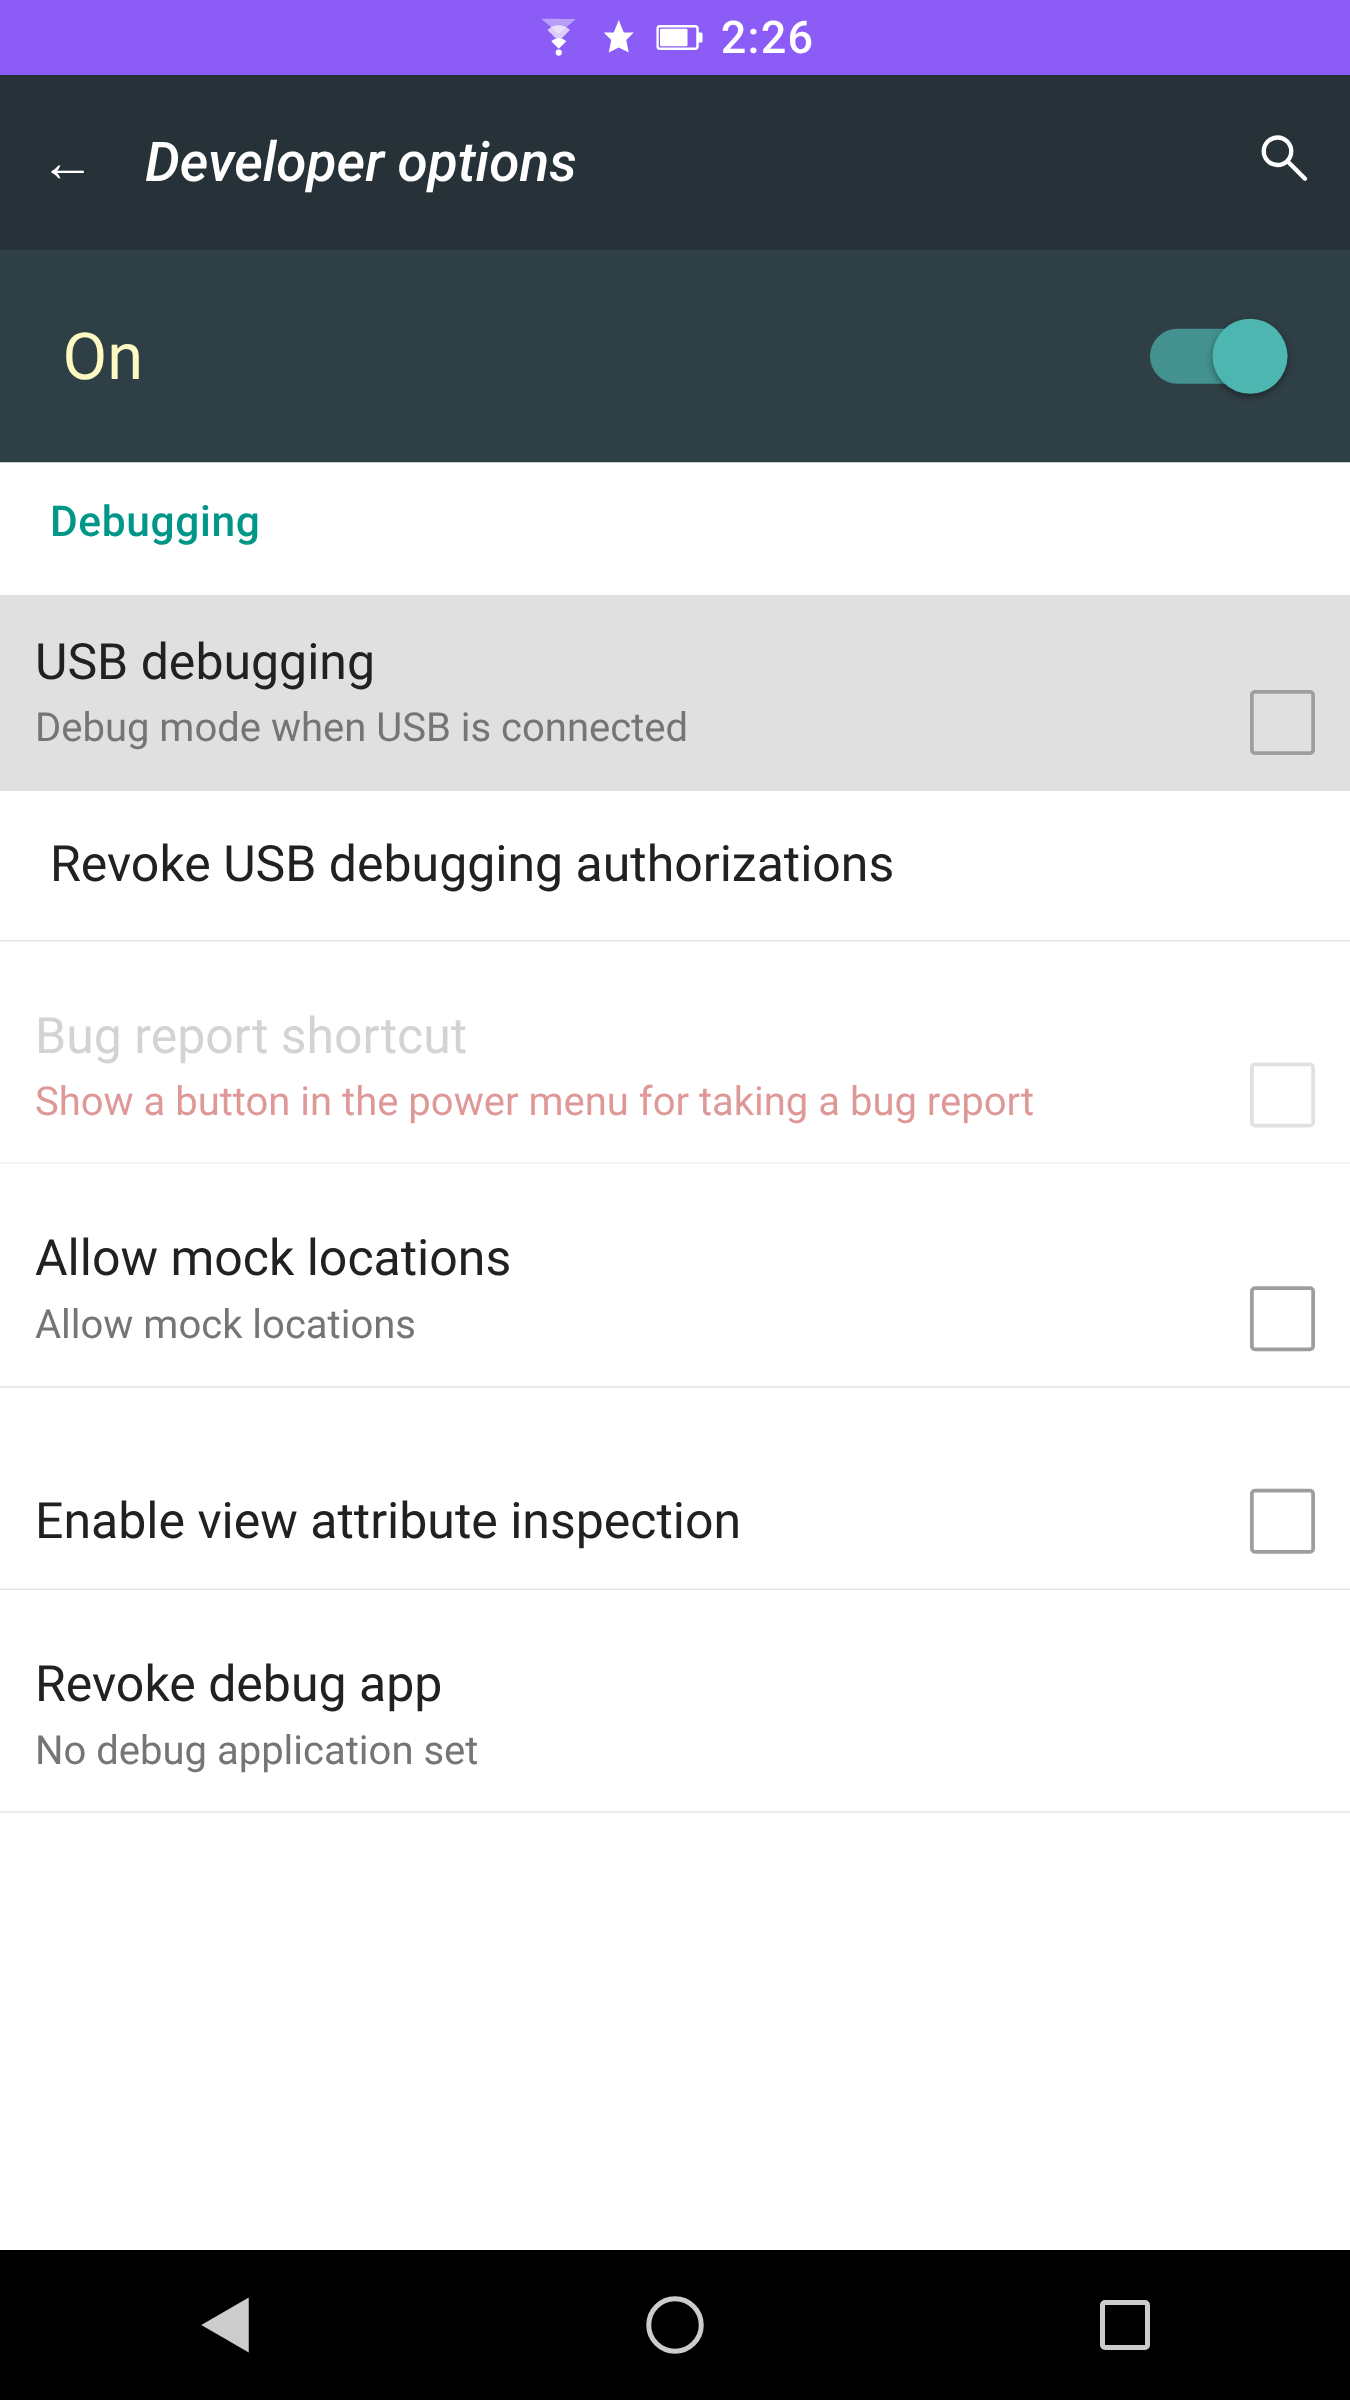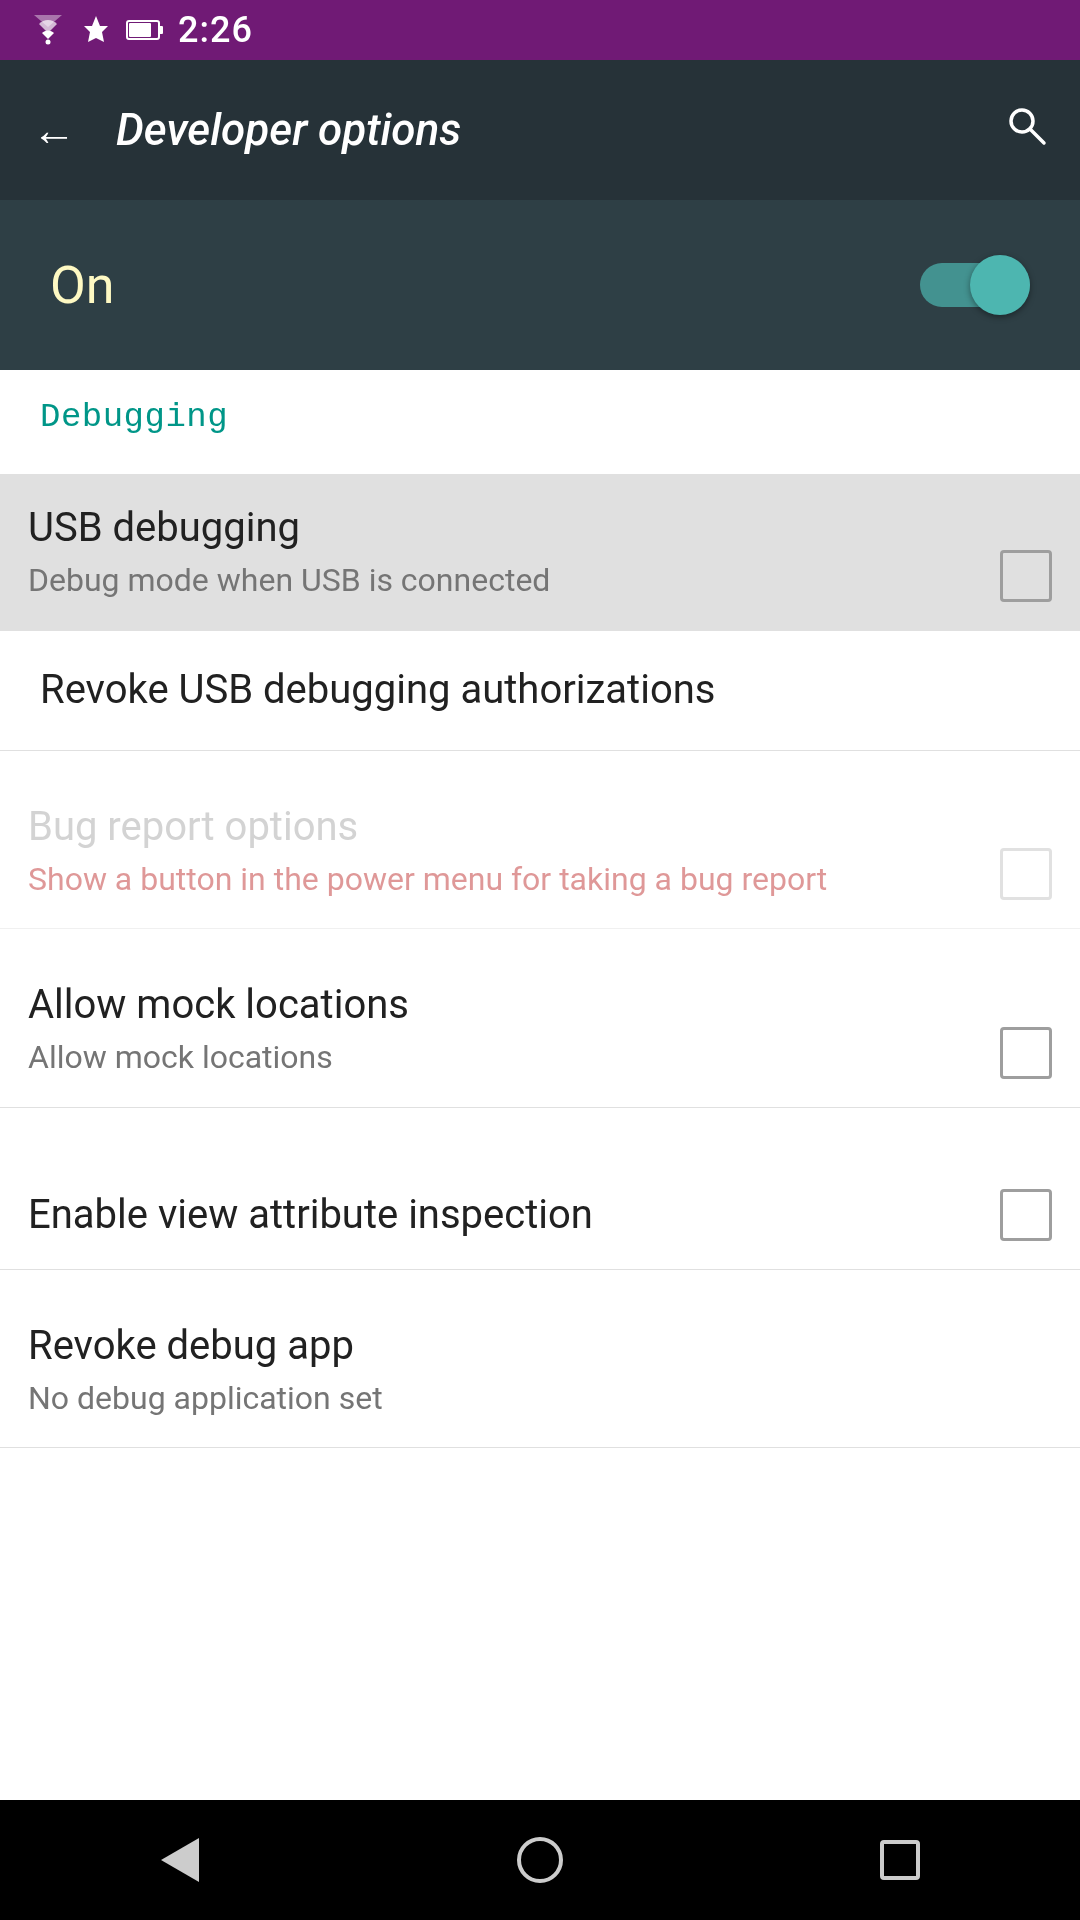--- a/index.html
+++ b/index.html
@@ -14,24 +14,24 @@
       min-height: 1920px;
       background: #ffffff;
       font-family: 'Roboto', Arial, sans-serif;
       overflow-x: hidden;
     }
 
     
     .status-bar {
       width: 100%;
       height: 60px;
-      background: #701a75;
-      display: flex;
-      align-items: center;
-      justify-content: flex-start;
+      background: #8b5cf6;
+      display: flex;
+      align-items: center;
+      justify-content: center;
       padding: 15px 30px;
       gap: 18px;
     }
 
     .status-bar-time {
       color: #ffffff;
       font-size: 36px;
       font-weight: 500;
       letter-spacing: 1px;
     }
@@ -124,21 +124,20 @@
     .section-header {
       padding: 28px 40px 16px 40px;
       background: #ffffff;
     }
 
     .section-header-text {
       color: #009688;
       font-size: 34px;
       font-weight: 500;
       letter-spacing: 0.5px;
-      font-family: Liberation Mono, monospace;
     }
 
     
     .setting-item {
       width: 100%;
       min-height: 140px;
       background: #ffffff;
       display: flex;
       align-items: flex-end;
       padding: 28px 28px;
@@ -309,21 +308,21 @@
   </div>
 
   <div class="revoke-item">
     <div class="setting-text">
       <div class="setting-title">Revoke USB debugging authorizations</div>
     </div>
   </div>
 
   <div class="setting-item disabled">
     <div class="setting-text">
-      <div class="setting-title disabled-text">Bug report options</div>
+      <div class="setting-title disabled-text">Bug report shortcut</div>
       <div class="setting-subtitle disabled-text">Show a button in the power menu for taking a bug report</div>
     </div>
     <div class="checkbox disabled-cb"></div>
   </div>
 
   <div class="setting-item">
     <div class="setting-text">
       <div class="setting-title">Allow mock locations</div>
       <div class="setting-subtitle">Allow mock locations</div>
     </div>

